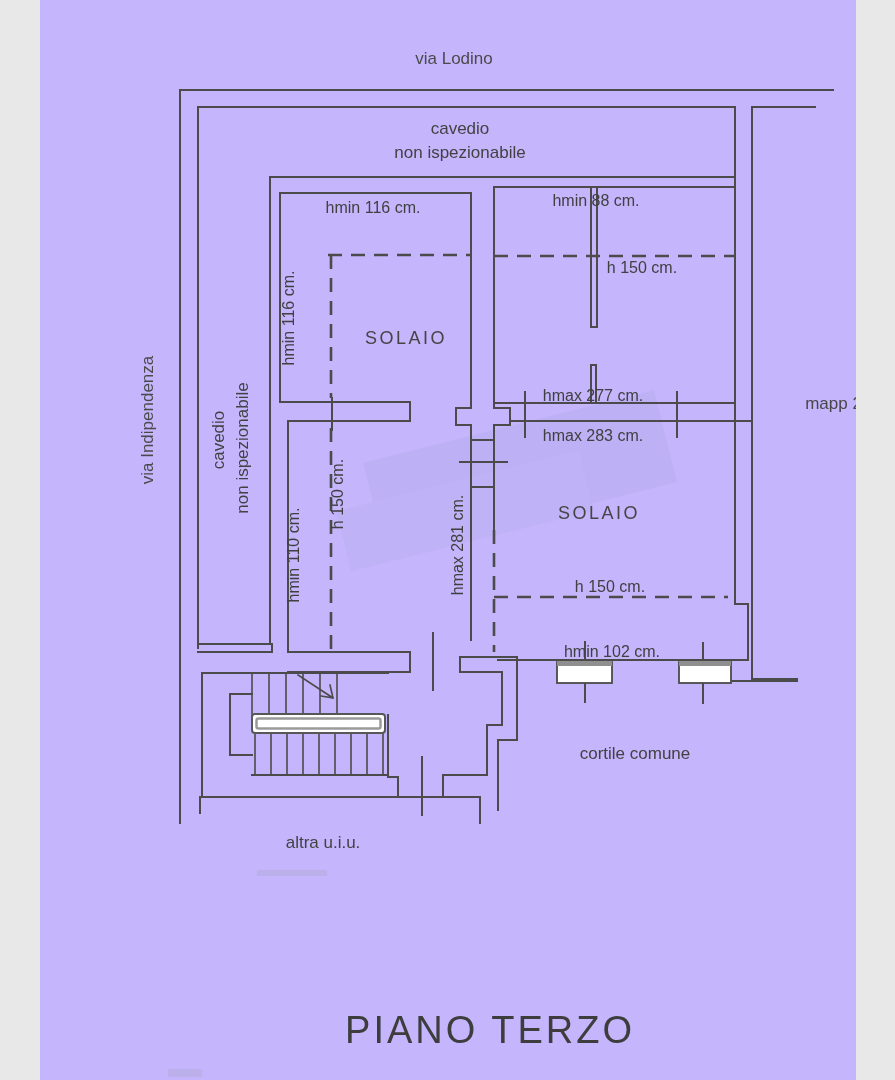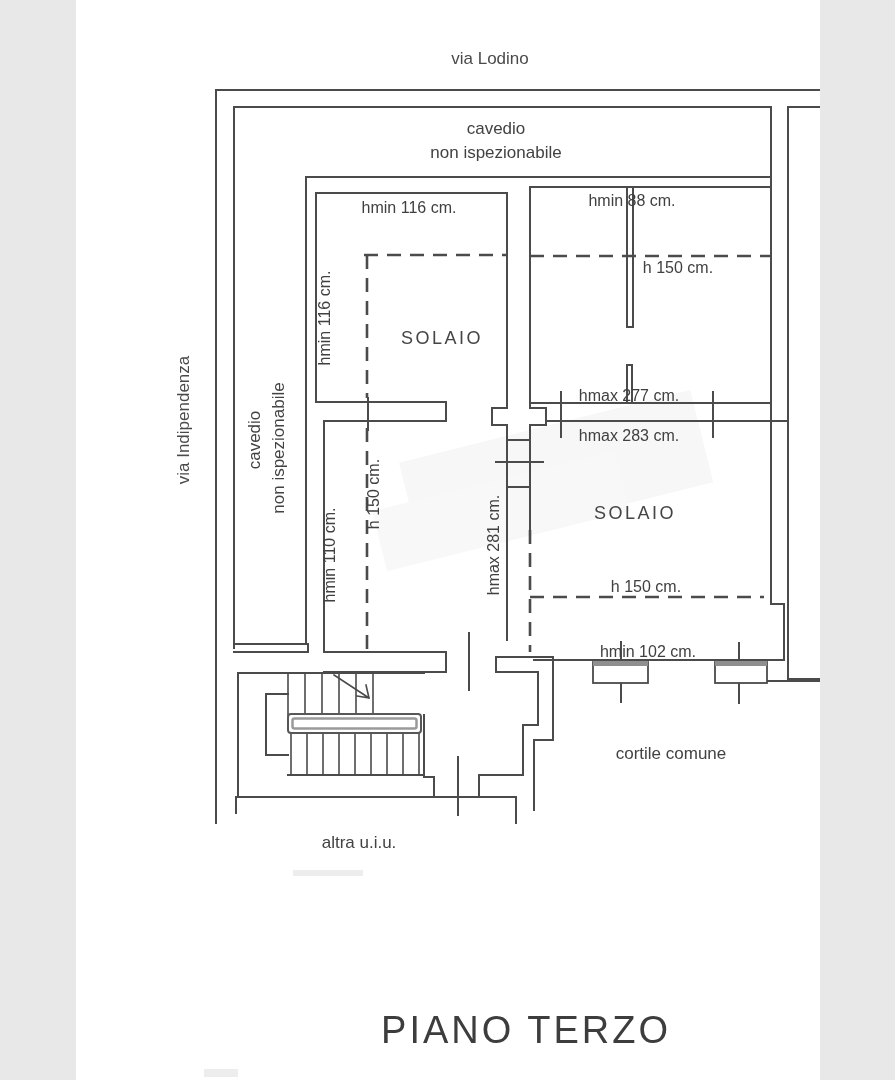--- a/index.html
+++ b/index.html
@@ -1,19 +1,19 @@
 <!DOCTYPE html>
 <html><head>
 <meta charset="utf-8">
 <style>
   html,body{margin:0;padding:0;background:#e8e8e8;}
   .page{
     position:relative;
-    width:744px;height:1080px;
-    background:#ffffff;
+    width:816px;height:1080px;
+    background:#c4b5fd;
     font-family:"Liberation Sans", sans-serif;
     overflow:hidden;
     margin:0 auto;
   }
   svg{position:absolute;left:0;top:0;}
   text{
     fill:#3f3f3f;
     font-family:"Liberation Sans", sans-serif;
     font-size:16px;
   }

